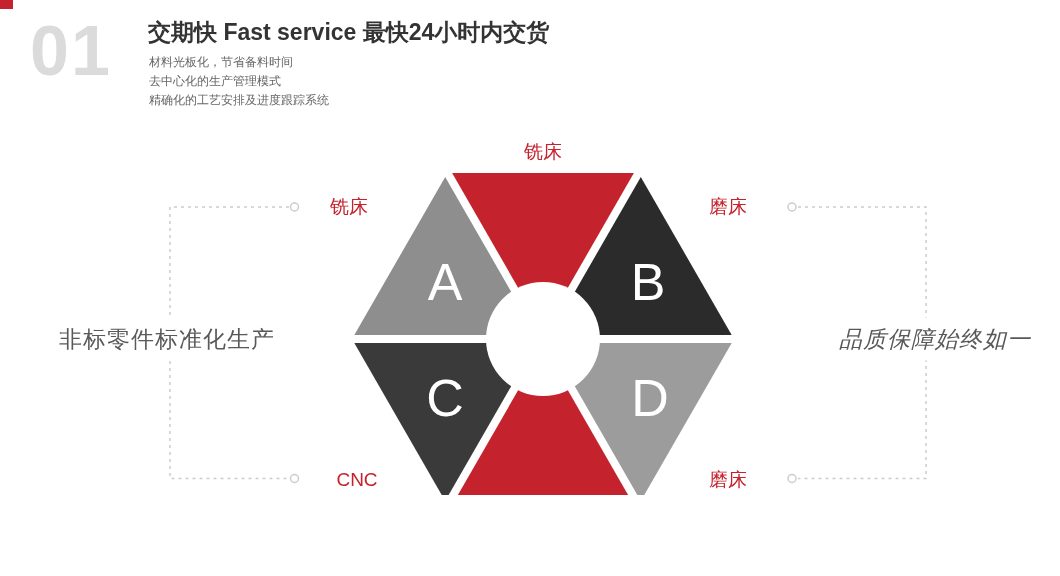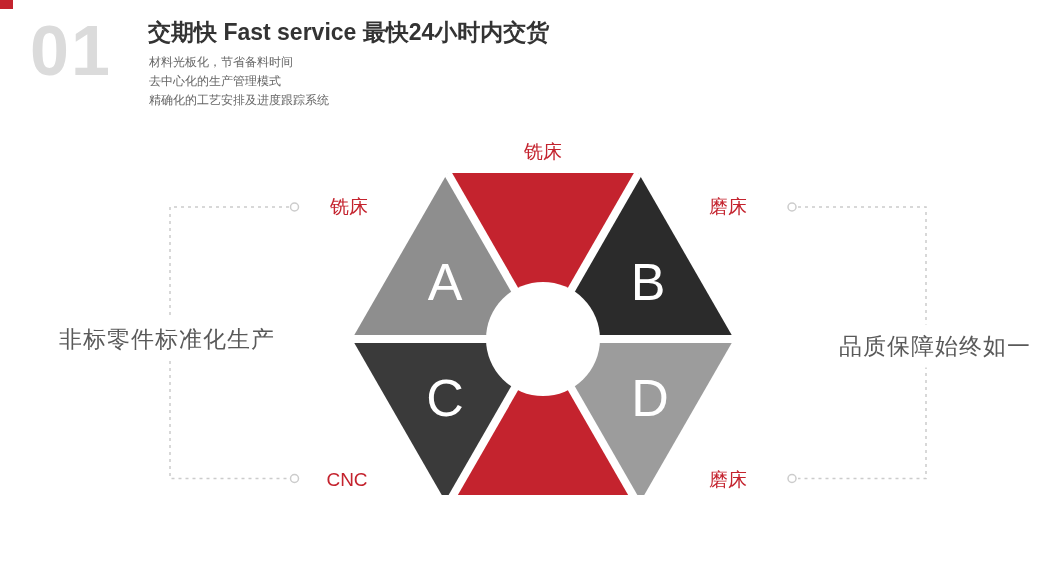--- a/index.html
+++ b/index.html
@@ -67,20 +67,20 @@
 
     <text class="hex-letter" x="445" y="300" text-anchor="middle">A</text>
     <text class="hex-letter" x="648" y="300" text-anchor="middle">B</text>
     <text class="hex-letter" x="445" y="416" text-anchor="middle">C</text>
     <text class="hex-letter" x="650" y="416" text-anchor="middle">D</text>
   </svg>
 
   <div class="abs red-label" style="left:543px;top:152px;">铣床</div>
   <div class="abs red-label" style="left:349px;top:207px;">铣床</div>
   <div class="abs red-label" style="left:728px;top:207px;">磨床</div>
-  <div class="abs red-label" style="left:347px;top:480px;">CNC</div>
+  <div class="abs red-label" style="left:357px;top:480px;">CNC</div>
   <div class="abs red-label" style="left:728px;top:480px;">磨床</div>
   <div class="abs red-label" style="left:557px;top:541px;">线切割</div>
 
   <div class="abs caption" style="left:167px;top:339px;">非标零件标准化生产</div>
-  <div class="abs caption" style="left:935px;top:346px;">品质保障始终如一</div>
+  <div class="abs caption" style="left:935px;top:339px;font-style:italic;">品质保障始终如一</div>
 
 </div>
 
 </body></html>

